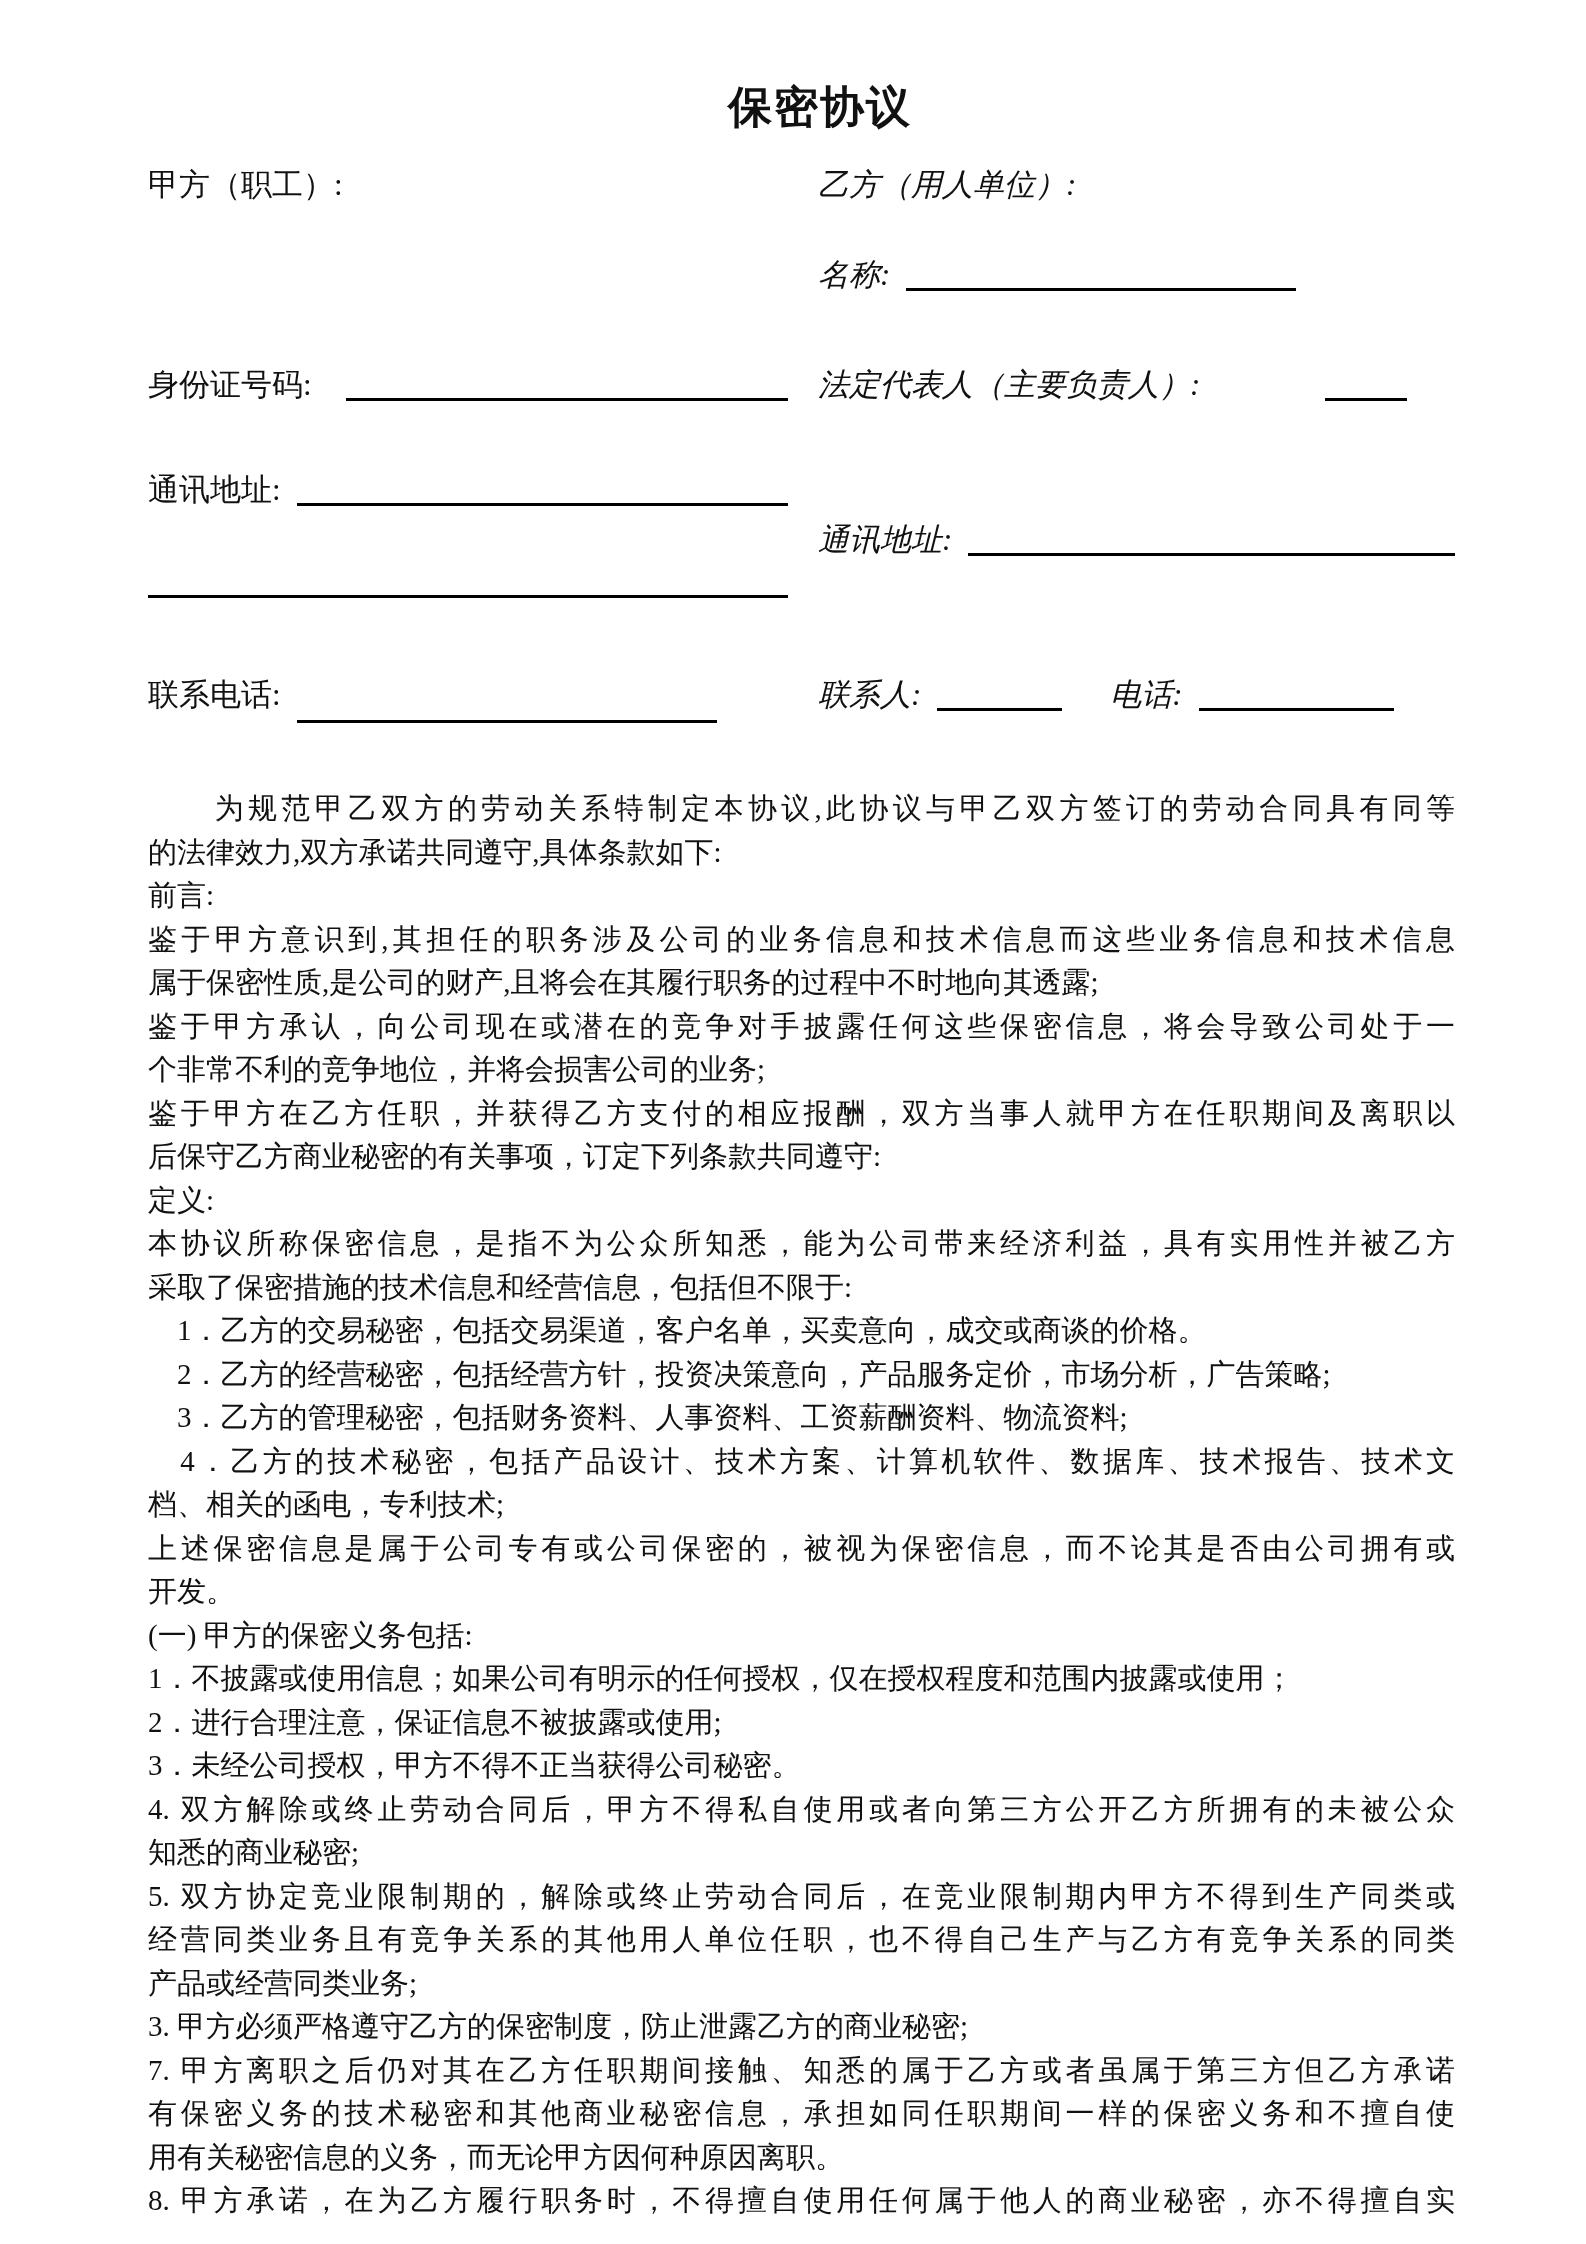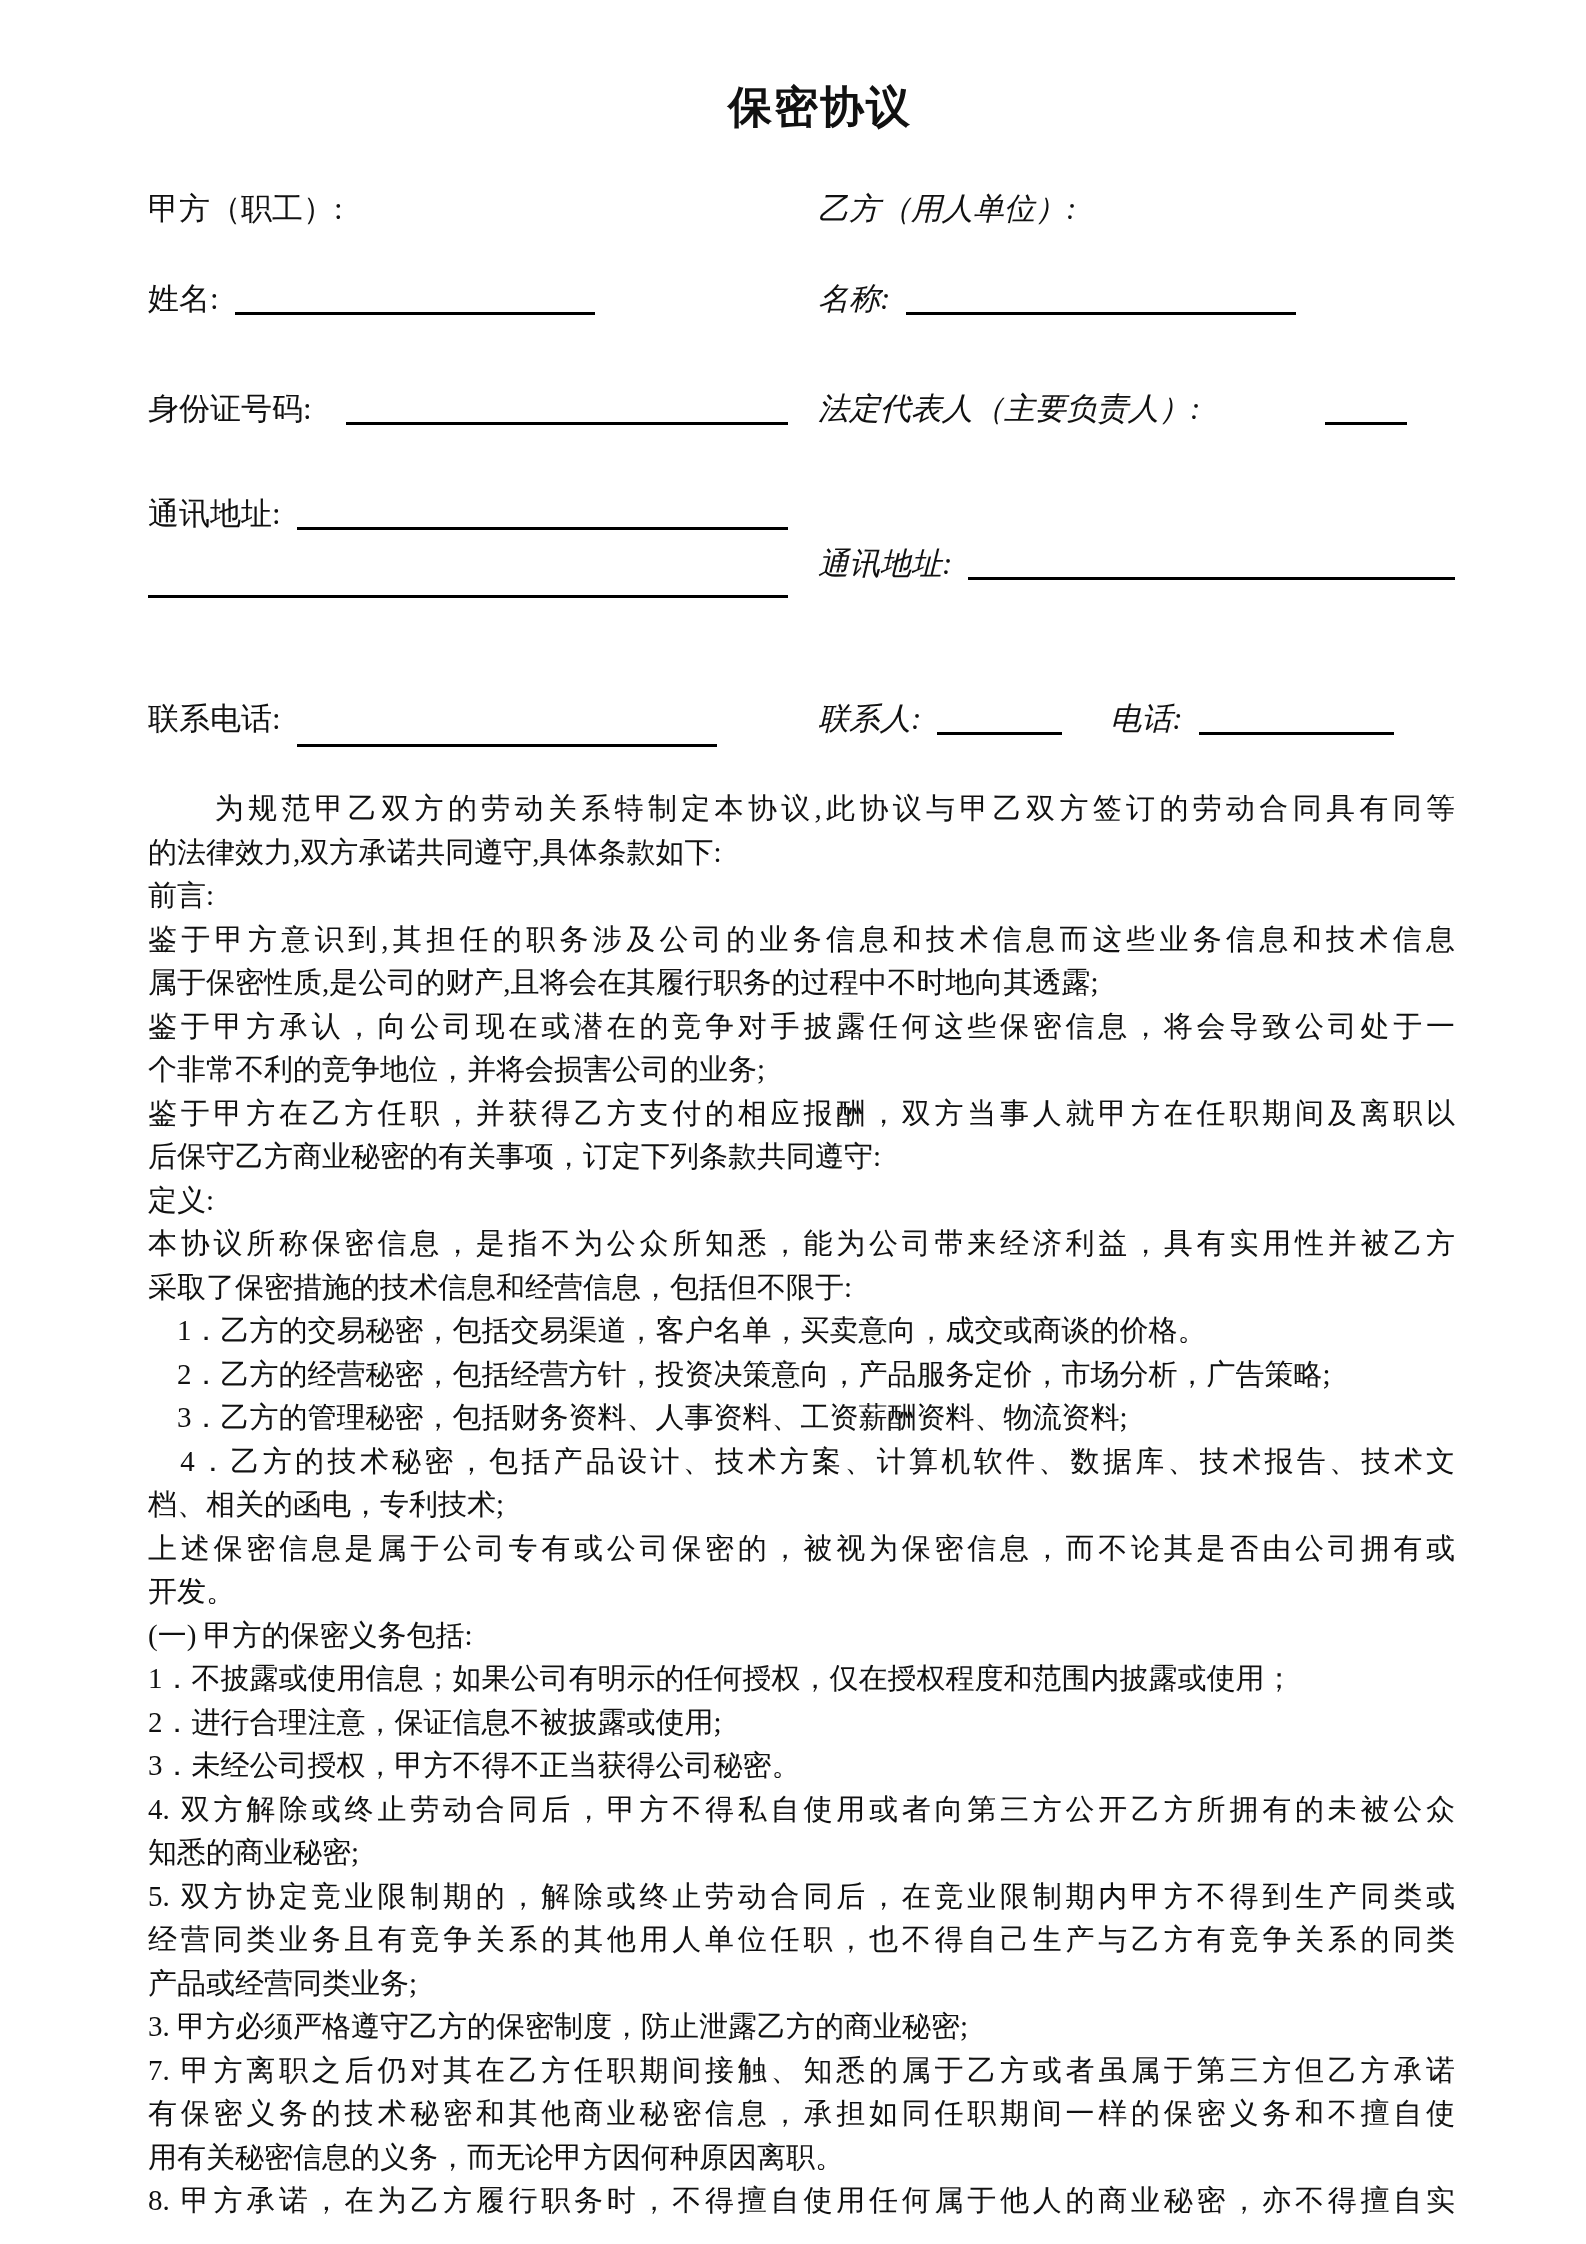--- a/index.html
+++ b/index.html
@@ -25,21 +25,20 @@
     letter-spacing:2px;
     padding-left:27px;
   }
   .form-row{
     position:absolute;
     display:flex;
     align-items:baseline;
     font-size:31px;
     line-height:44px;
     white-space:nowrap;
-    margin-top:24px;
   }
   .lbl{flex:0 0 auto;}
   .blank{
     display:inline-block;
     border-bottom:3px solid #000;
     height:10px;
     position:relative;
     top:6px;
     margin-left:16px;
   }
@@ -88,24 +87,20 @@
   <div class="title">保密协议</div>
 
   <div class="form-row col-a row-headers-a">
     <span class="lbl">甲方（职工）:</span>
   </div>
 
   <div class="form-row col-b row-headers-b">
     <span class="lbl">乙方（用人单位）:</span>
   </div>
 
-  <div class="form-row col-a row-name">
-    <span class="lbl">姓名:</span>
-    <span class="blank" style="width:360px;"></span>
-  </div>
 
   <div class="form-row col-b row-name">
     <span class="lbl">名称:</span>
     <span class="blank" style="width:390px;"></span>
   </div>
 
   <div class="form-row col-a row-id">
     <span class="lbl">身份证号码:</span>
     <span class="blank grow"></span>
   </div>

